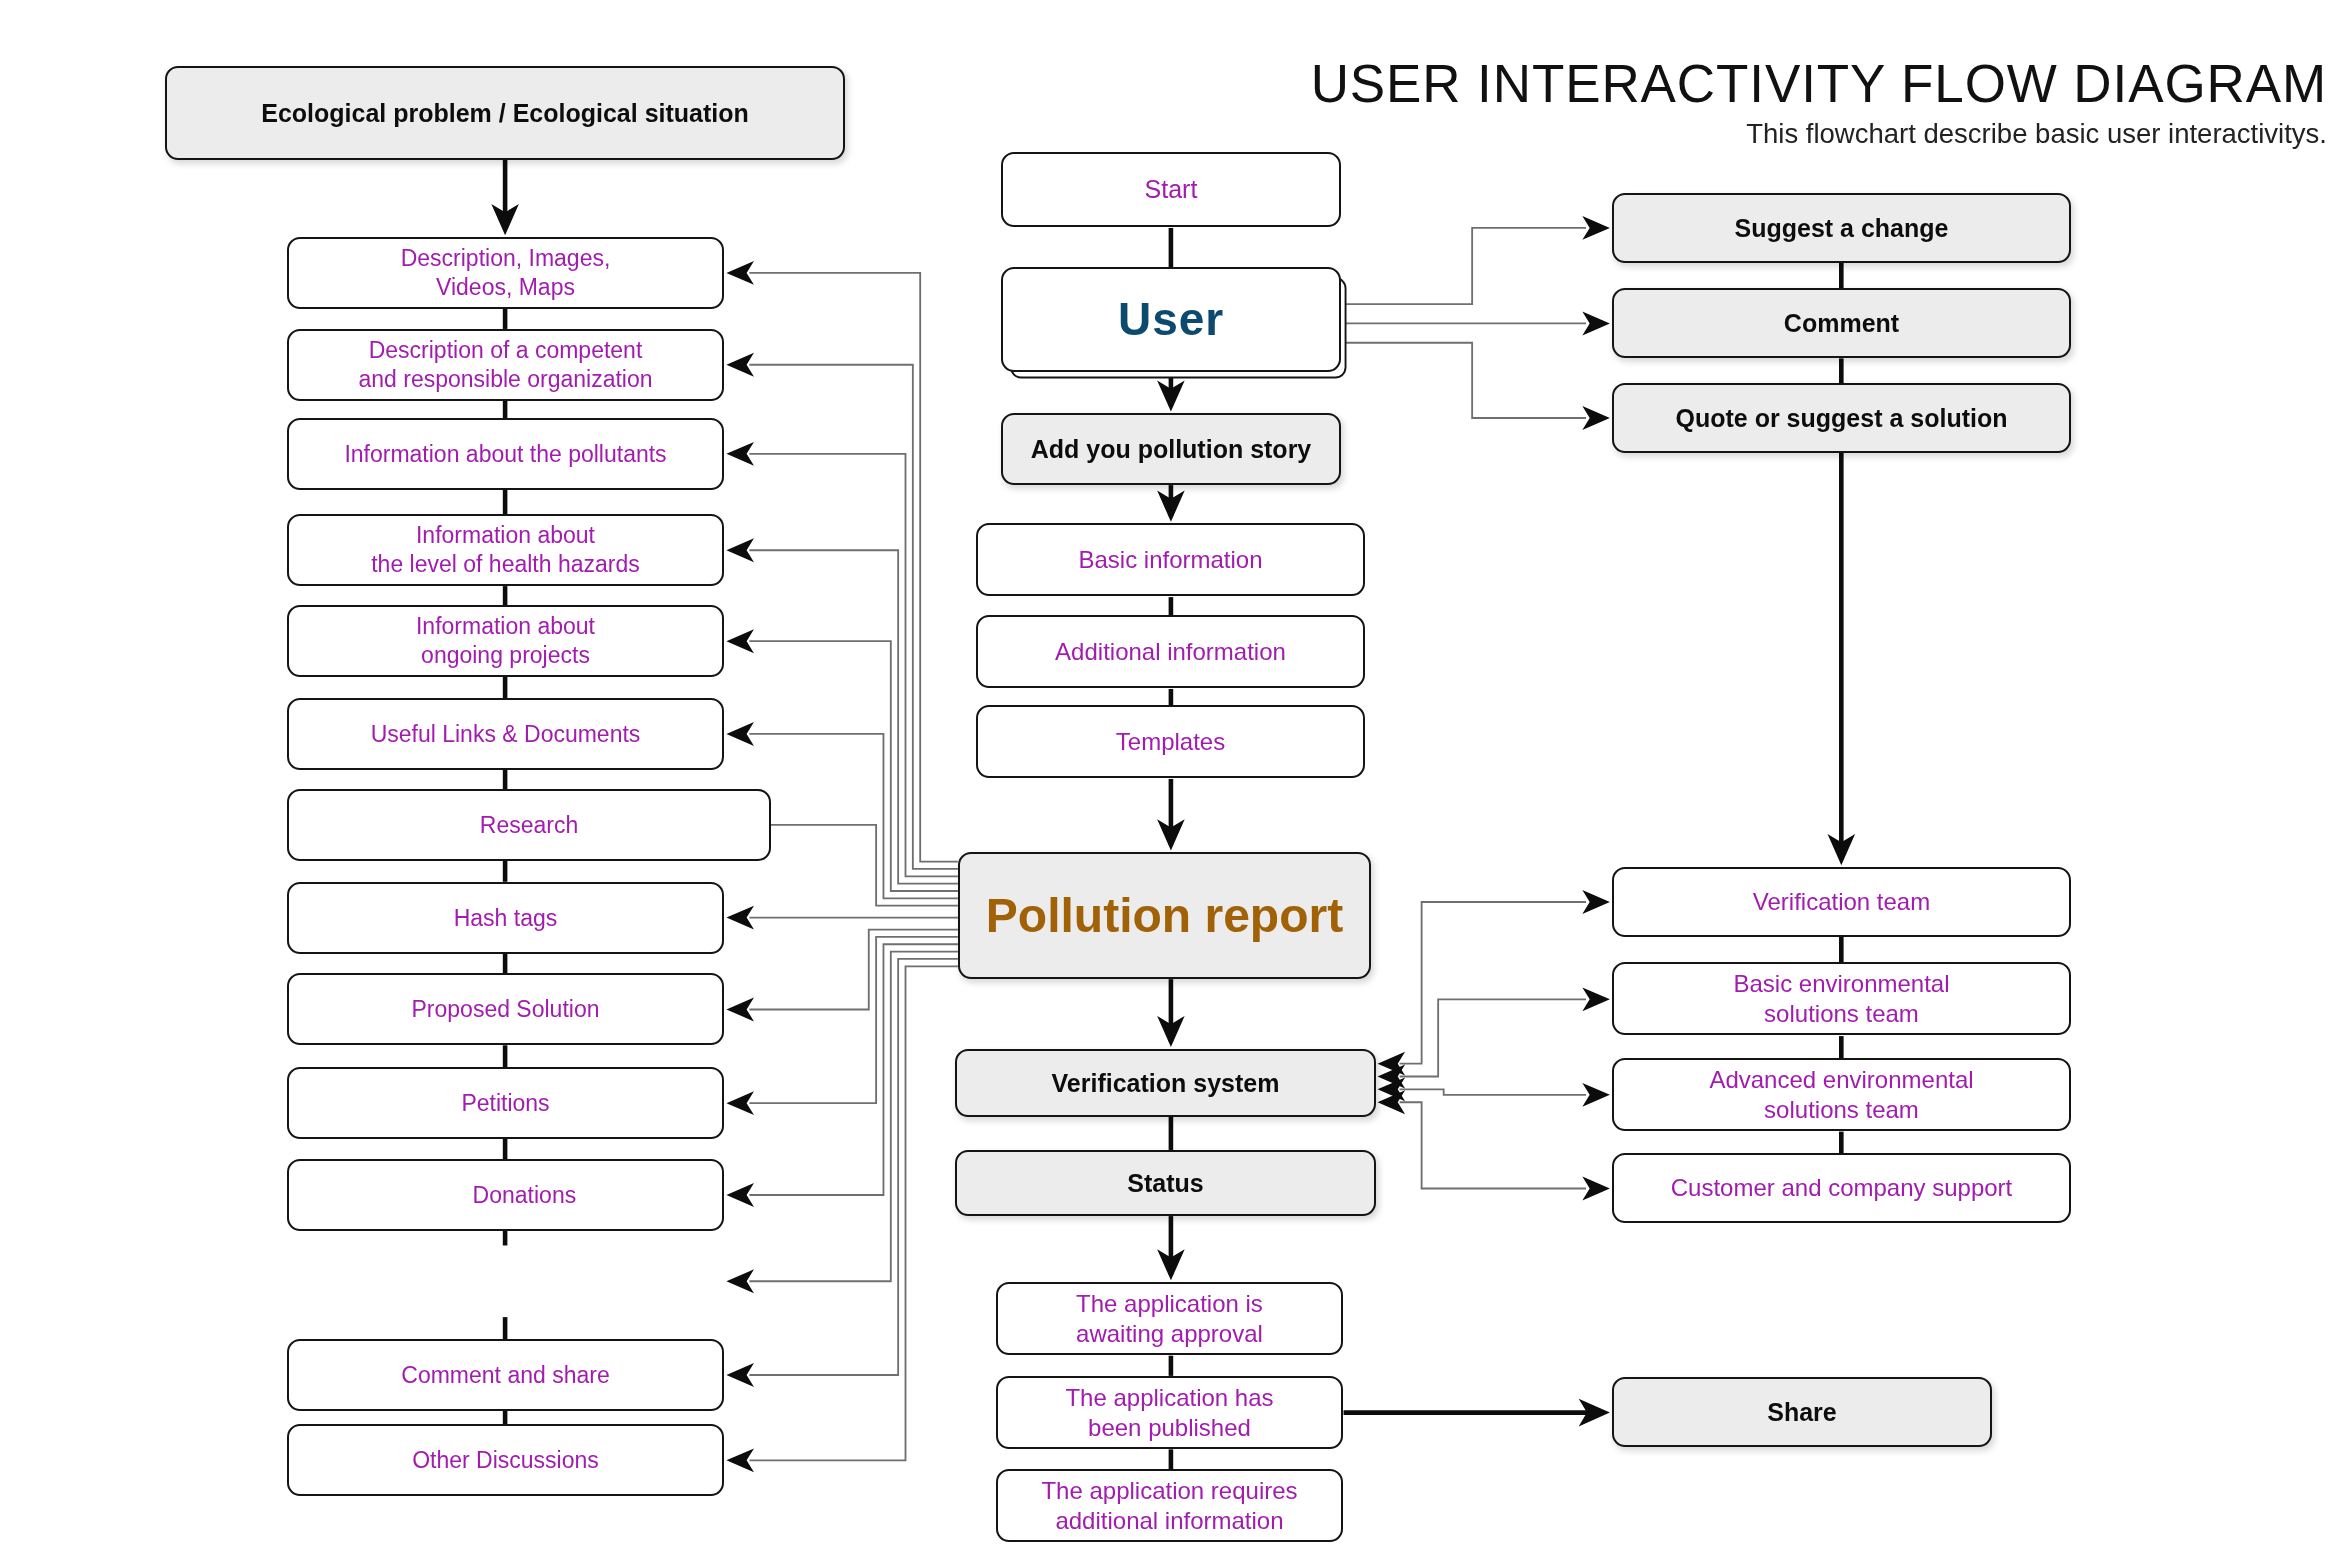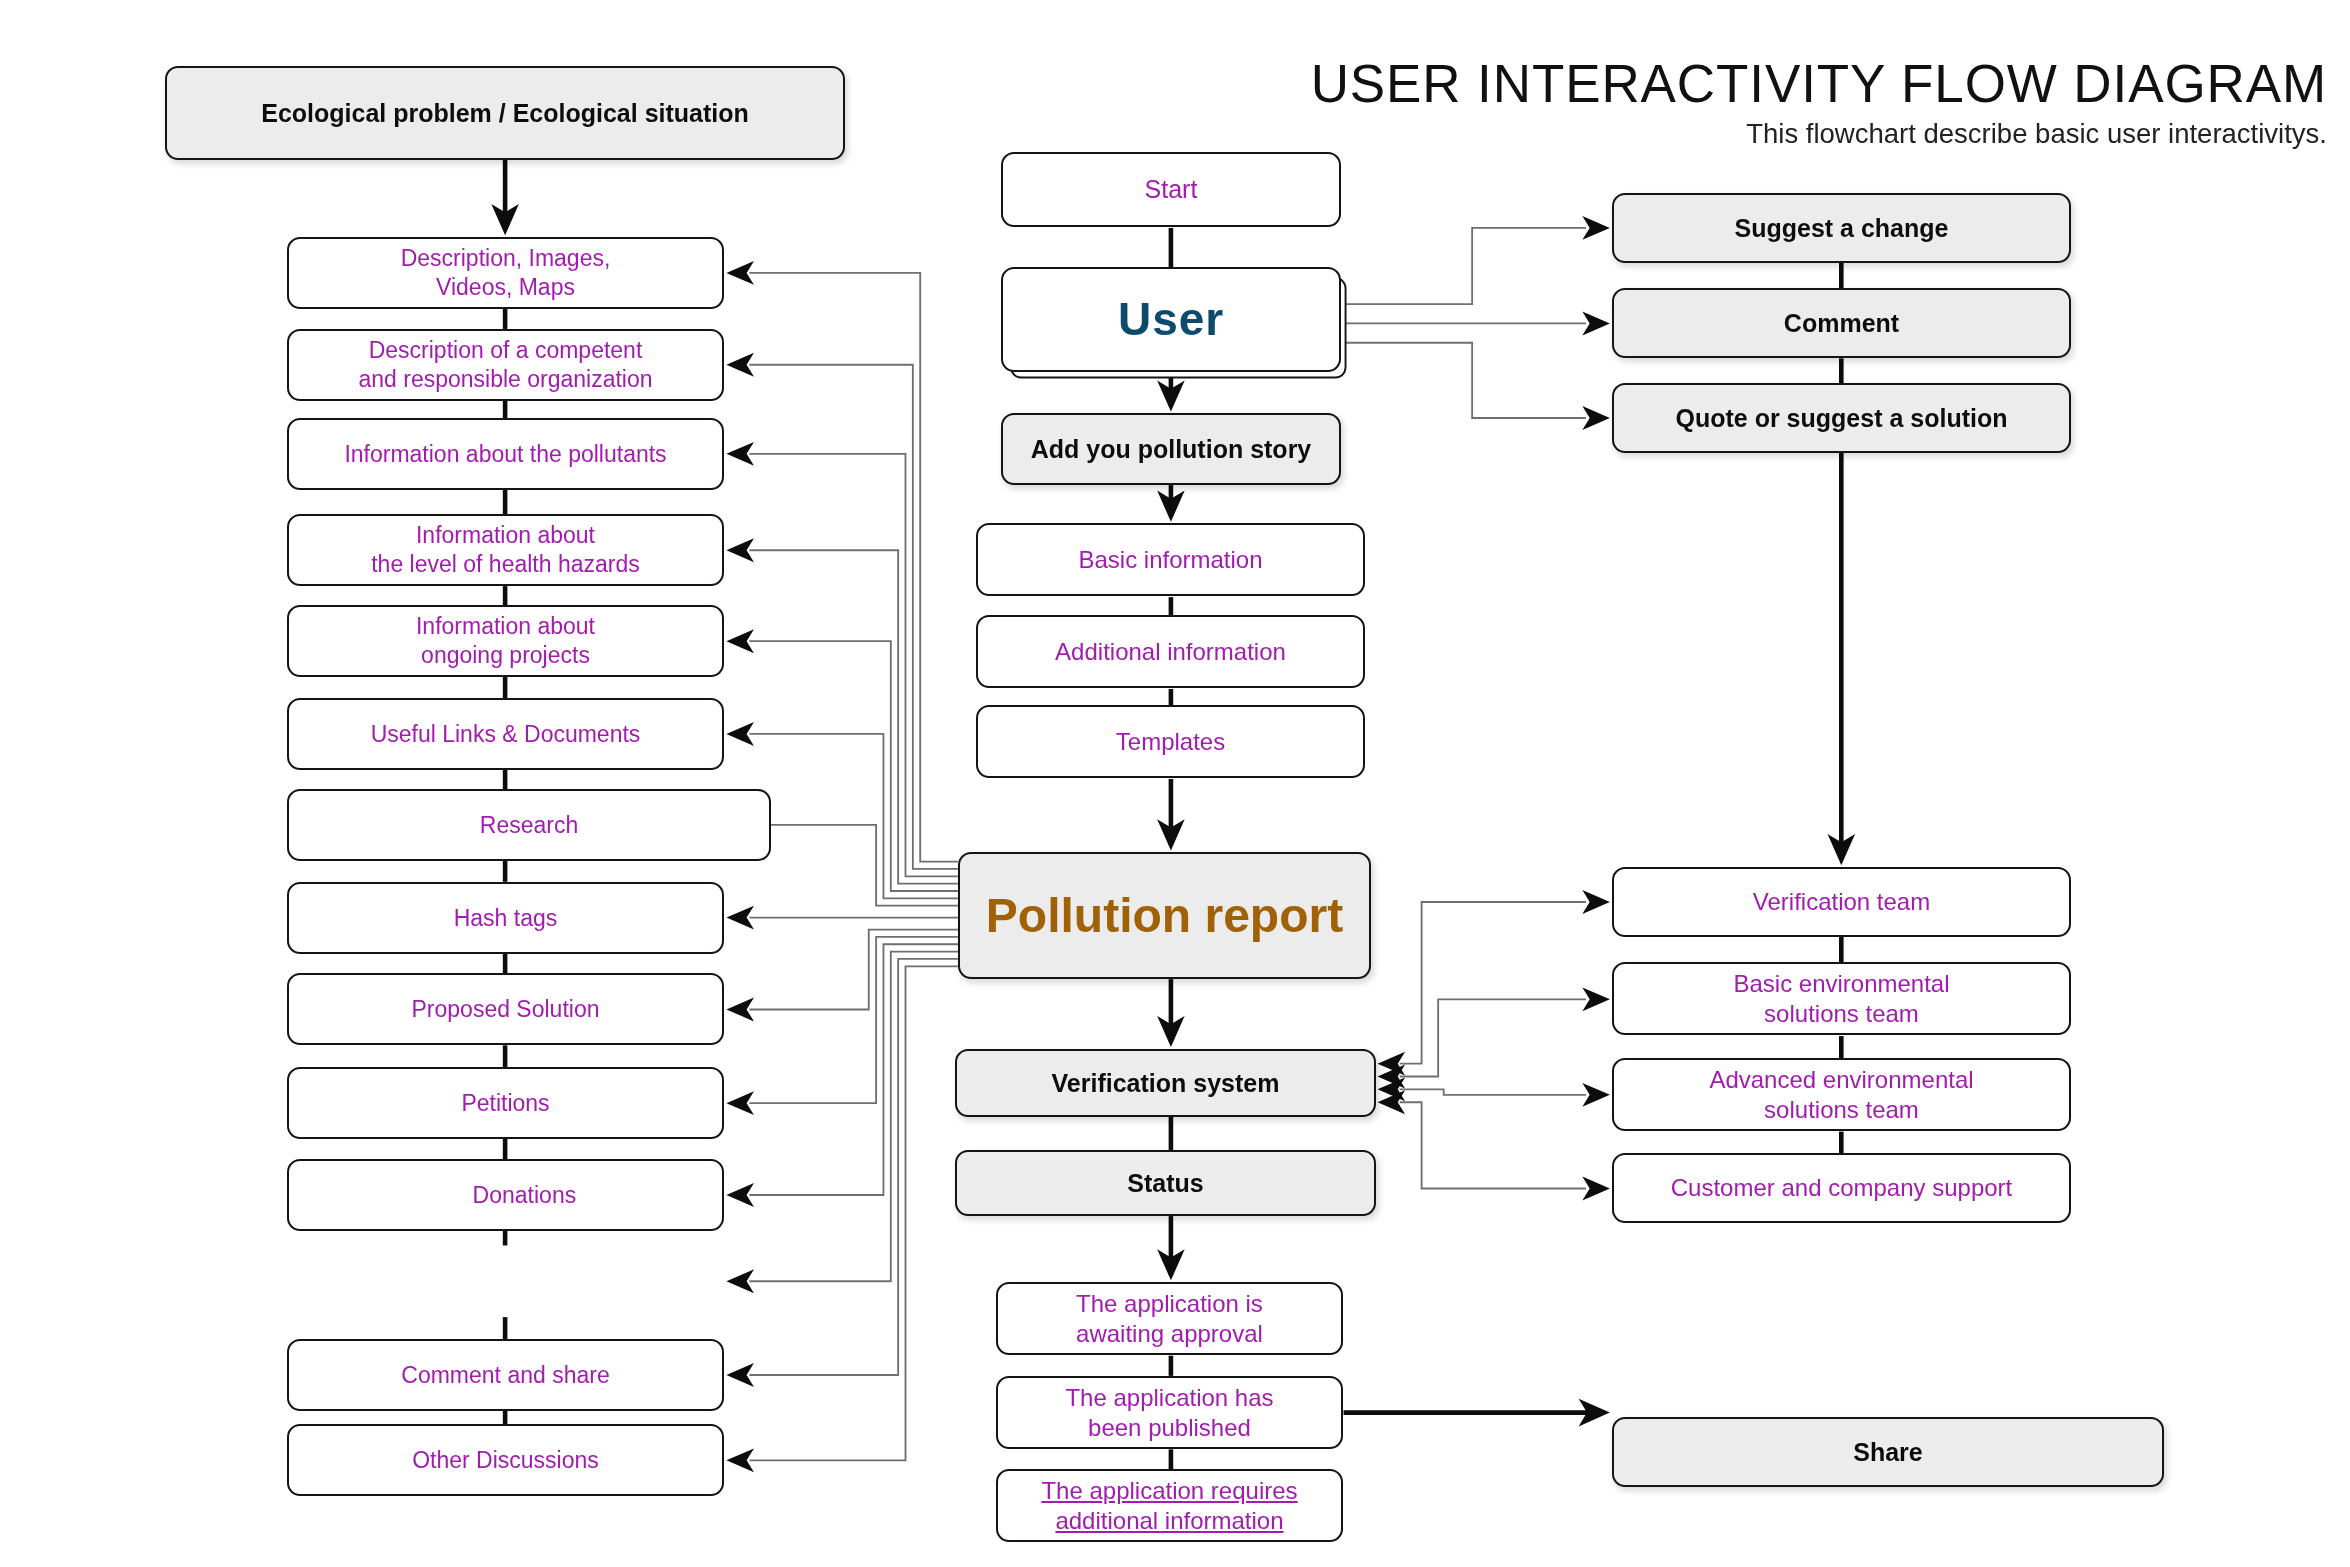--- a/index.html
+++ b/index.html
@@ -172,28 +172,28 @@
   <div class="node" style="left:976px;top:523px;width:389px;height:73px;font-size:24px;">Basic information</div>
   <div class="node" style="left:976px;top:615px;width:389px;height:73px;font-size:24px;">Additional information</div>
   <div class="node" style="left:976px;top:705px;width:389px;height:73px;font-size:24px;">Templates</div>
   <div class="node gray report-big" style="left:958px;top:852px;width:413px;height:127px;">Pollution report</div>
   <div class="node gray" style="left:955px;top:1049px;width:421px;height:68px;">Verification system</div>
   <div class="node gray" style="left:955px;top:1150px;width:421px;height:66px;">Status</div>
   <div class="node" style="left:996px;top:1282px;width:347px;height:73px;font-size:24px;">The application is
 awaiting approval</div>
   <div class="node" style="left:996px;top:1376px;width:347px;height:73px;font-size:24px;">The application has
 been published</div>
-  <div class="node" style="left:996px;top:1469px;width:347px;height:73px;font-size:24px;text-decoration:underline;">The application requires
+  <div class="node" style="left:996px;top:1469px;width:347px;height:73px;font-size:24px;">The application requires
 additional information</div>
 
   <div class="node gray" style="left:1612px;top:193px;width:459px;height:70px;">Suggest a change</div>
   <div class="node gray" style="left:1612px;top:288px;width:459px;height:70px;">Comment</div>
   <div class="node gray" style="left:1612px;top:383px;width:459px;height:70px;">Quote or suggest a solution</div>
   <div class="node" style="left:1612px;top:867px;width:459px;height:70px;font-size:24px;">Verification team</div>
   <div class="node" style="left:1612px;top:962px;width:459px;height:73px;font-size:24px;">Basic environmental
 solutions team</div>
   <div class="node" style="left:1612px;top:1058px;width:459px;height:73px;font-size:24px;">Advanced environmental
 solutions team</div>
   <div class="node" style="left:1612px;top:1153px;width:459px;height:70px;font-size:24px;">Customer and company support</div>
-  <div class="node gray" style="left:1612px;top:1377px;width:552px;height:70px;margin-top:40px;">Share</div>
+  <div class="node gray" style="left:1612px;top:1377px;width:380px;height:70px;">Share</div>
 
 </div>
 
 
 </body></html>

